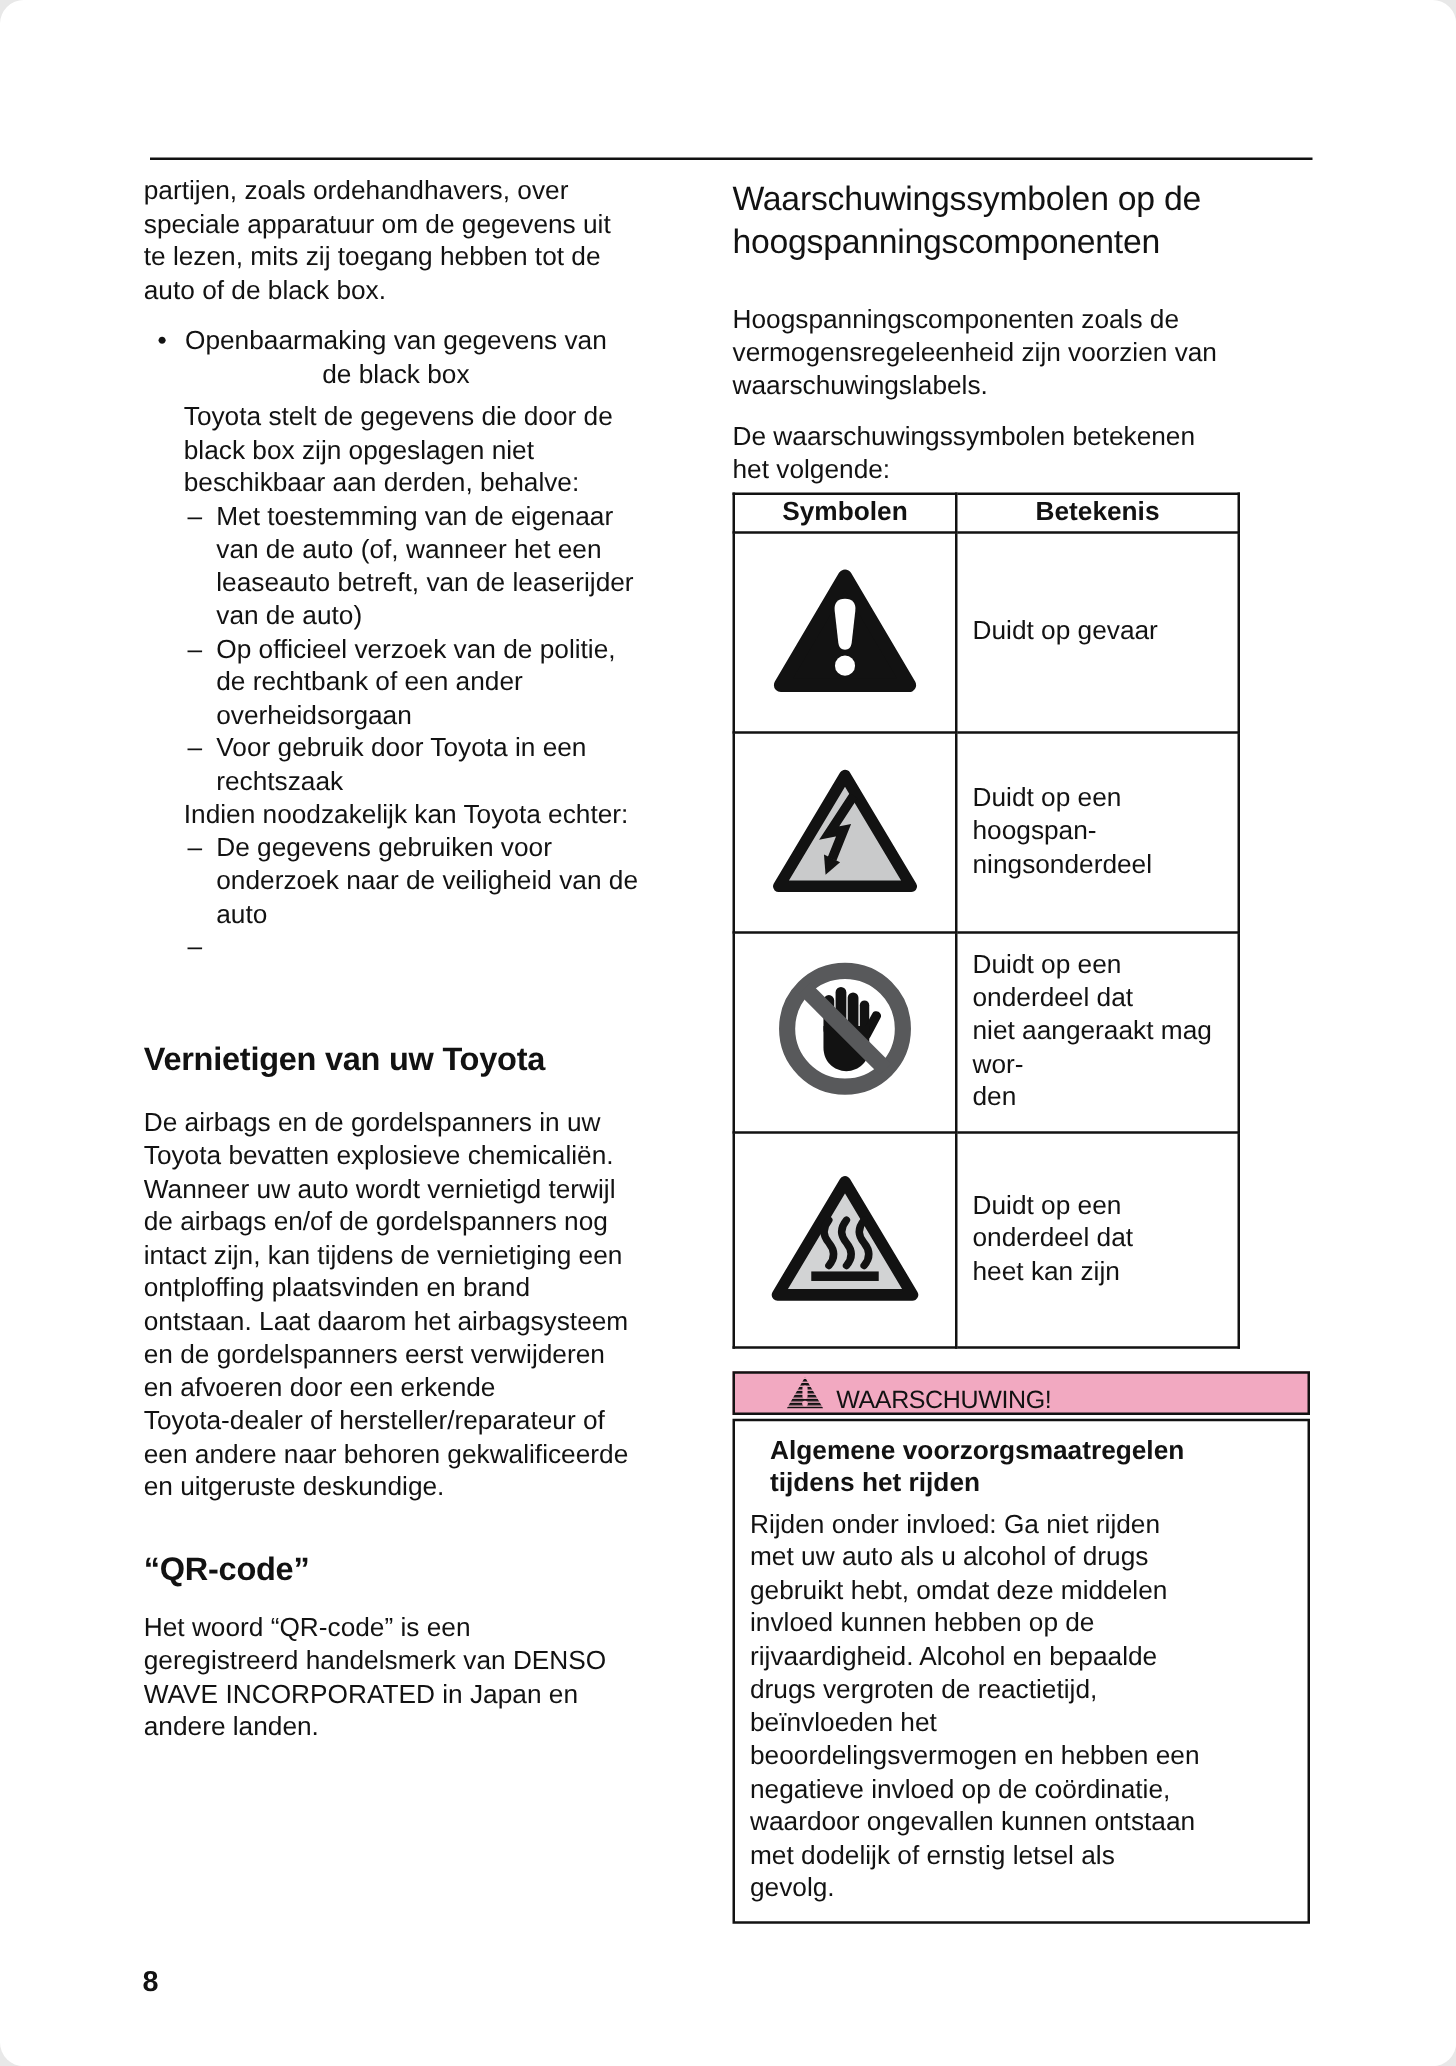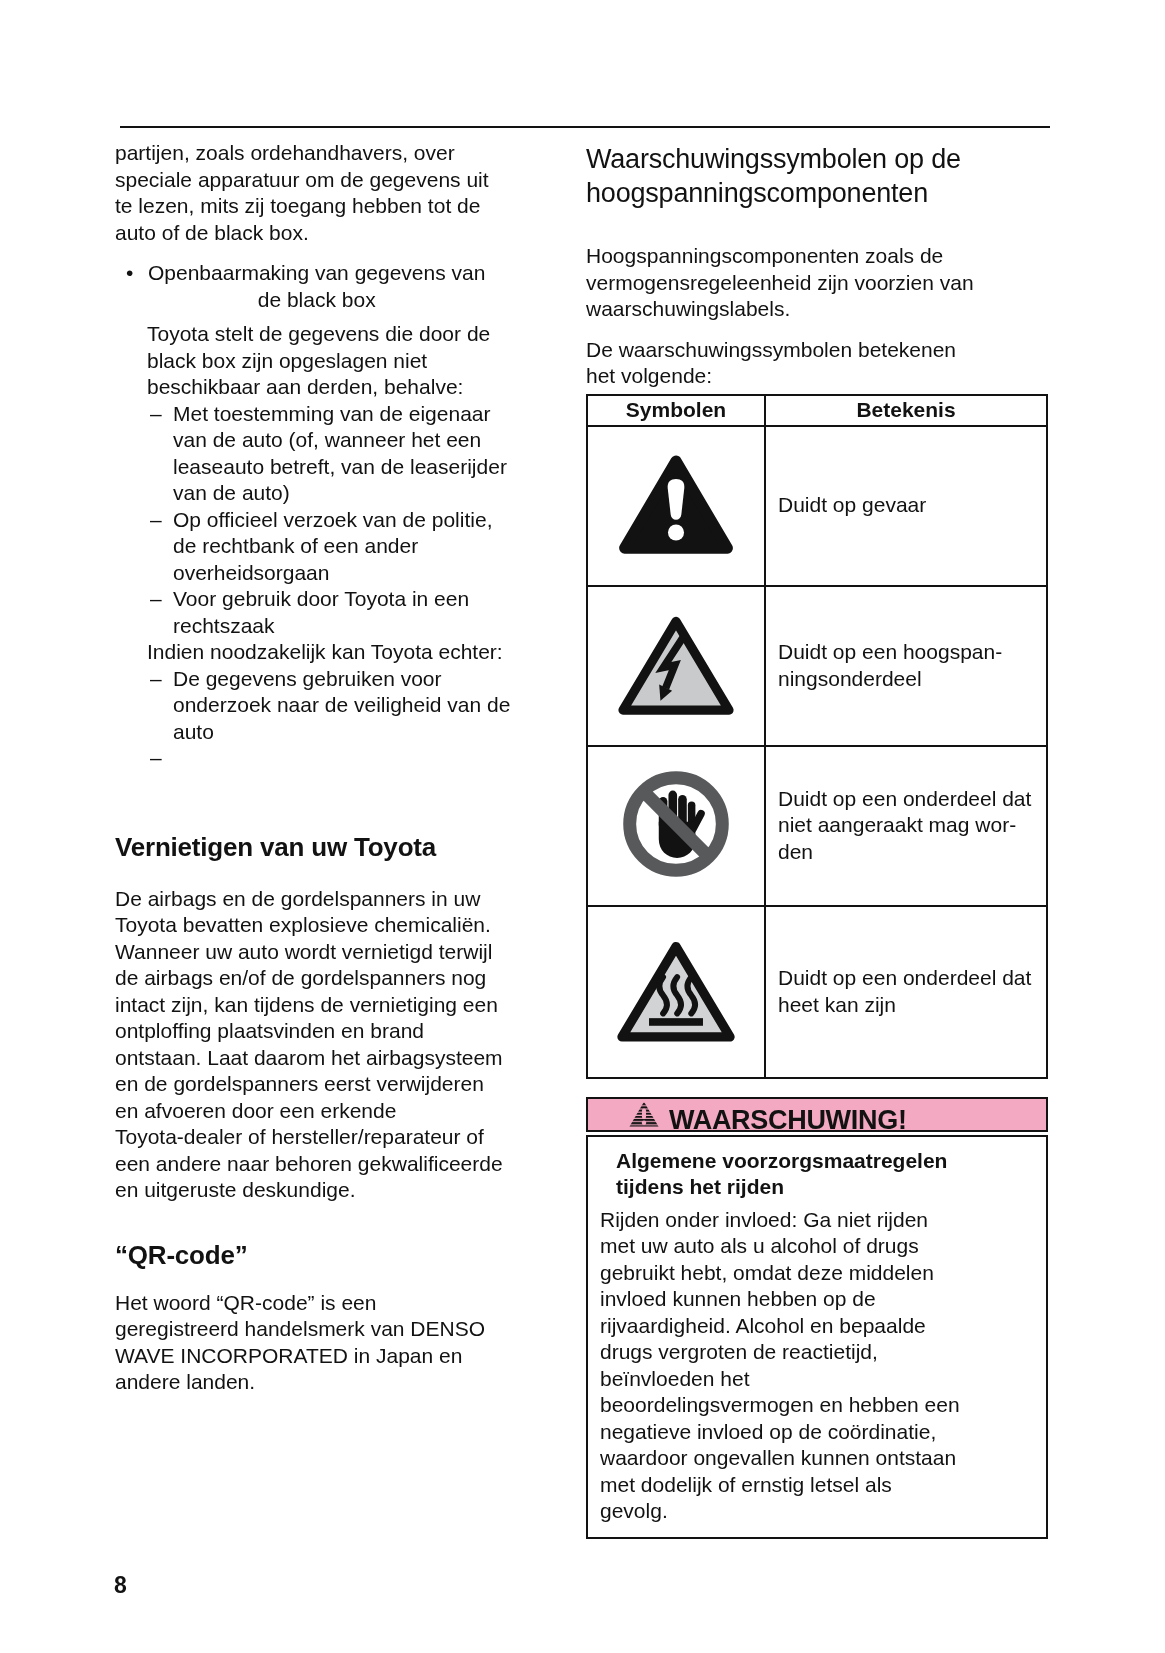--- a/index.html
+++ b/index.html
@@ -3,20 +3,21 @@
 <meta charset="utf-8">
 <style>
   html,body{margin:0;padding:0;background:#e8e8e8;}
   .page{
     position:relative;
     width:1165px;height:1653px;
     background:#ffffff;
     font-family:"Liberation Sans", sans-serif;
     color:#121212;
     overflow:hidden;
+    border-radius:19px;
   }
   .toprule{position:absolute;left:120px;top:126px;width:930px;height:2px;background:#121212;}
   .col-left{position:absolute;left:115px;top:140px;width:442px;}
   .col-right{position:absolute;left:586px;top:142px;width:462px;}
   .body-txt{
     font-size:21px;line-height:26.5px;
     white-space:pre-line;margin:0 0 14px 0;
   }
   .bullet-row{display:flex;margin:0 0 8px 0;}
   .bullet-row .marker{width:22px;flex:none;padding-left:11px;box-sizing:content-box;font-size:21px;line-height:26.5px;}
@@ -30,39 +31,39 @@
     letter-spacing:-0.2px;
   }
   h2.sec.qr{margin-top:36px;margin-bottom:20px;}
   .rc-title{
     font-size:27px;line-height:34px;font-weight:normal;margin:0 0 33px 0;
     white-space:pre-line;letter-spacing:-0.2px;
   }
   .rc-para{font-size:21px;line-height:26.5px;white-space:pre-line;margin:0 0 14px 0;}
   .rc-para.tight{margin-bottom:4px;}
   table.symtab{
-    border-collapse:collapse;width:462px;table-layout:fixed;
+    border-collapse:collapse;width:406px;table-layout:fixed;
   }
   table.symtab th, table.symtab td{border:2px solid #121212;}
   table.symtab th{
     font-size:21px;font-weight:bold;text-align:center;height:29px;padding:0;
   }
   col.c-sym{width:178px;}
   td.sym{height:158px;text-align:center;vertical-align:middle;padding:0;}
   td.sym.tall{height:170px;}
   td.meaning{
     font-size:21px;line-height:26.5px;vertical-align:middle;
     padding:6px 6px 6px 12px;white-space:pre-line;
   }
   .warnbox{margin-top:18px;width:462px;box-sizing:border-box;}
   .warnhead{
     box-sizing:border-box;height:35px;background:#f2a9c1;border:2px solid #121212;
     display:flex;align-items:center;padding-left:40px;gap:9px;
   }
-  .warnhead .wtitle{font-size:27px;font-weight:bold;letter-spacing:-0.3px;line-height:1;padding-top:12px;}
+  .warnhead .wtitle{font-size:20px;font-weight:normal;letter-spacing:-0.3px;line-height:1;padding-top:12px;}
   .warnbody{
     box-sizing:border-box;border:2px solid #121212;margin-top:3px;
     padding:11px 12px 12px 12px;
   }
   .warnsub{font-size:21px;line-height:26.5px;font-weight:bold;white-space:pre-line;margin:0 0 6px 16px;}
   .warntext{font-size:21px;line-height:26.5px;white-space:pre-line;margin:0;}
   .pagenum{position:absolute;left:114px;top:1572px;font-size:23px;font-weight:bold;}
   .icwrap{display:inline-block;line-height:0;}
 </style>
 </head>

